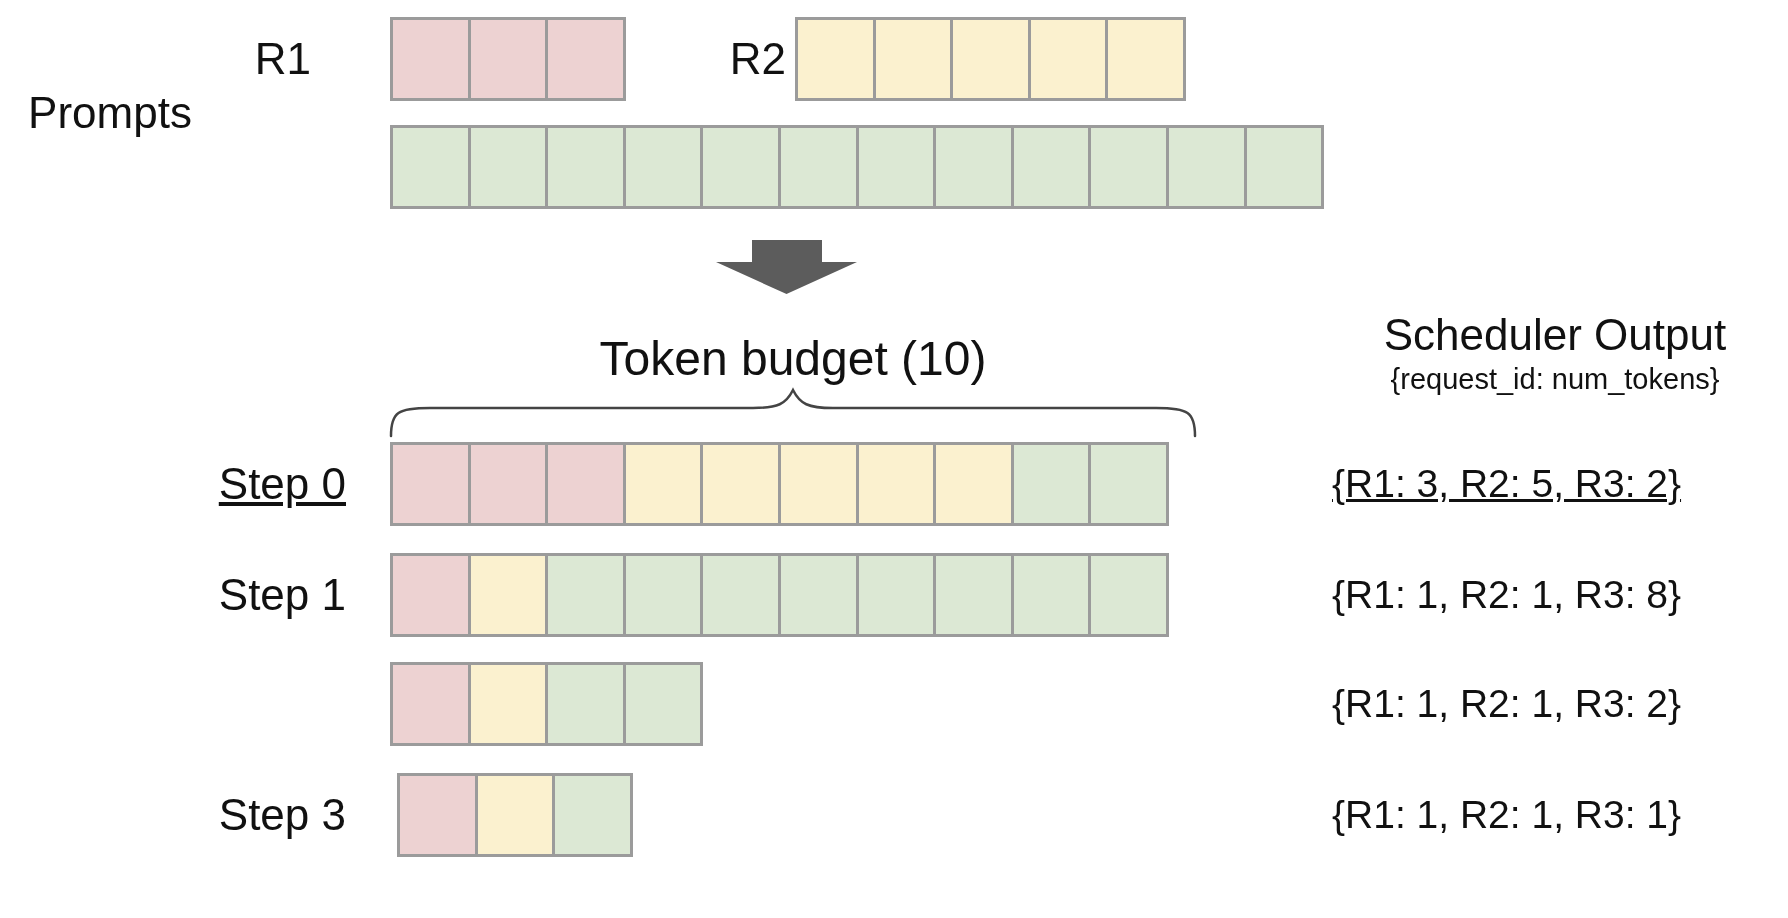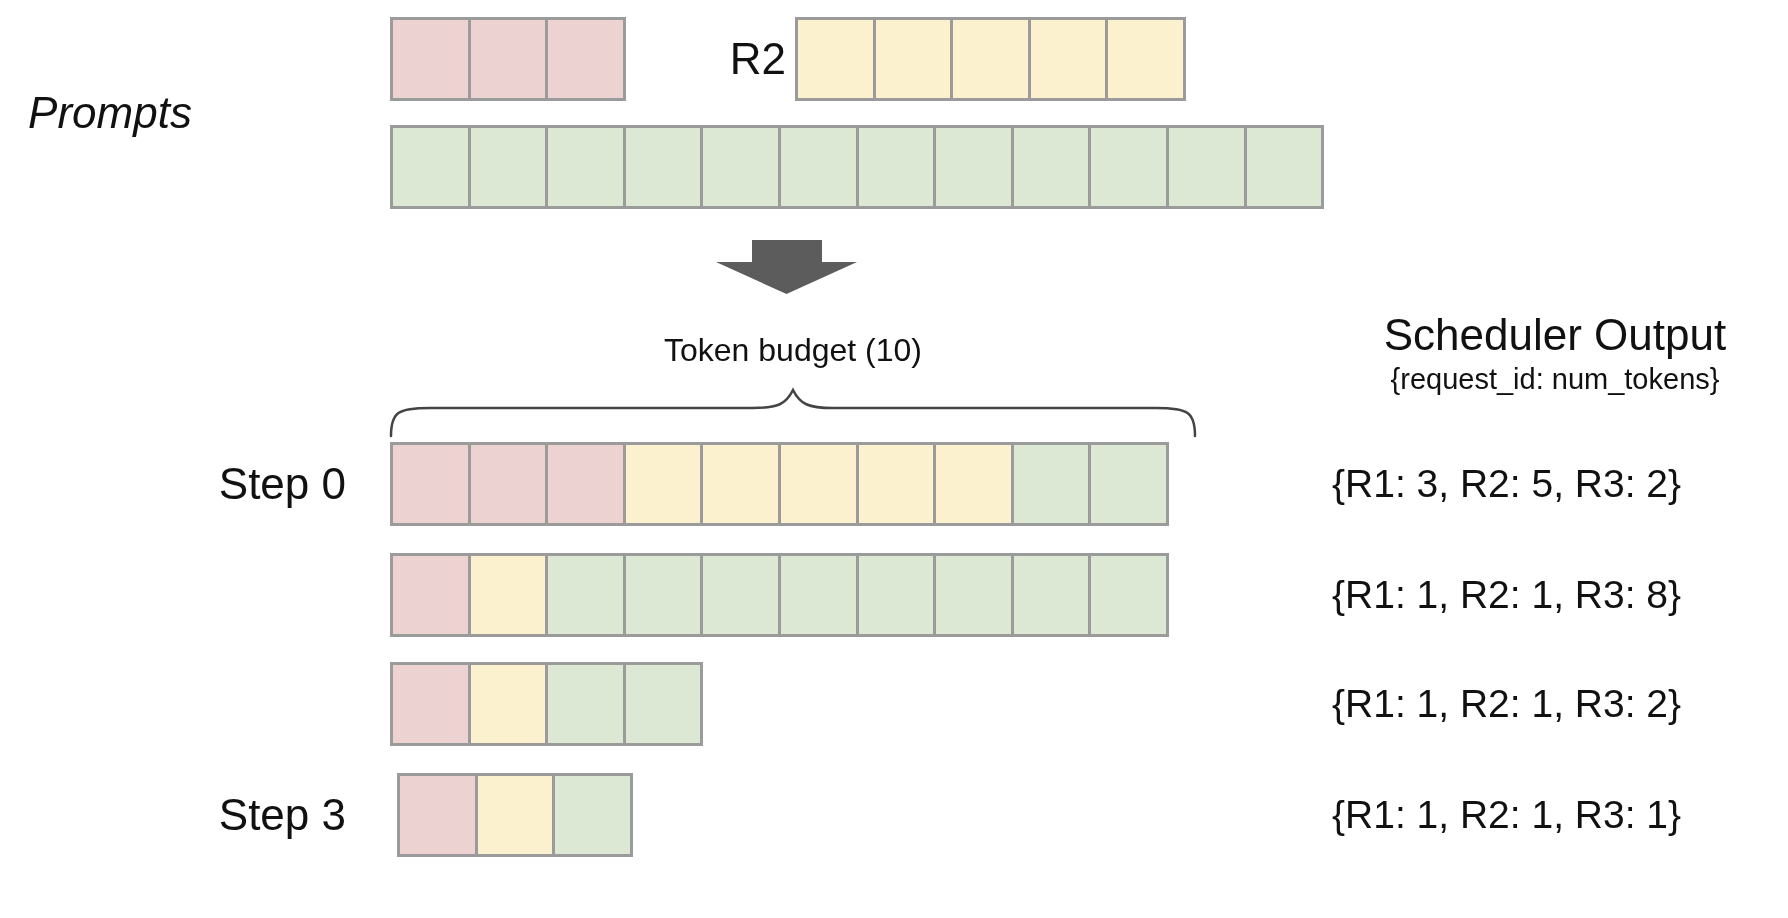--- a/index.html
+++ b/index.html
@@ -13,21 +13,21 @@
   }
   .abs{position:absolute;}
   .lbl{
     font-size:44px;
     line-height:1.05;
     color:#111;
     display:flex;
     align-items:center;
     white-space:nowrap;
   }
-  .lbl.center{justify-content:center;font-style:italic;}
+  .lbl.center{justify-content:center;}
   .lbl.right{justify-content:flex-end;}
   
   .cells{
     display:flex;
     align-items:flex-start;
   }
   .cell{
     box-sizing:border-box;
     width:80.6px;
     height:84px;
@@ -40,21 +40,21 @@
     font-size:44px;
     text-align:center;
     line-height:1.05;
   }
   .sched-subtitle{
     font-size:29px;
     text-align:center;
     line-height:1.05;
   }
   .token-budget{
-    font-size:32px;
+    font-size:48px;
     text-align:center;
     line-height:1.05;
   }
   .output{
     font-size:39px;
     display:flex;
     align-items:center;
     white-space:nowrap;
   }
   
@@ -66,30 +66,31 @@
   #r3-label{left:215px;top:125px;width:96px;height:84px;}
   #r3-cells{left:390px;top:125px;}
   #down-arrow{left:716px;top:240px;}
   #token-budget-label{left:390px;top:334px;width:806px;}
   #budget-brace{left:388px;top:386px;}
   #sched-title{left:1330px;top:312px;width:450px;}
   #sched-subtitle{left:1330px;top:364px;width:450px;}
   .step-label{left:180px;width:166px;height:84px;}
   .step-cells{left:390px;}
   .step-output{left:1332px;width:450px;height:84px;}
-  .t0{top:442px;} .t1{top:553px;} .t2{top:662px;} .t3{top:773px;}
+  .t0{top:442px;text-decoration:underline;} .t1{top:553px;} .t2{top:662px;} .t3{top:773px;}
   #step3-cells{left:397px;}
 </style>
 </head>
 <body>
 
 <div id="canvas">
 
   <div id="prompts-label" class="abs lbl center">Prompts</div>
 
+  <div id="r1-label" class="abs lbl right">R1</div>
   <div id="r1-cells" class="abs cells">
       <div class="cell" style="background: rgb(237, 210, 210); border-color: rgb(155, 155, 155);"></div>
       <div class="cell" style="background: rgb(237, 210, 210); border-color: rgb(155, 155, 155);"></div>
       <div class="cell" style="background: rgb(237, 210, 210); border-color: rgb(155, 155, 155);"></div>
     </div>
 
   <div id="r2-label" class="abs lbl right">R2</div>
   <div id="r2-cells" class="abs cells">
       <div class="cell" style="background: rgb(251, 241, 207); border-color: rgb(155, 155, 155);"></div>
       <div class="cell" style="background: rgb(251, 241, 207); border-color: rgb(155, 155, 155);"></div>
@@ -137,20 +138,21 @@
       <div class="cell" style="background: rgb(251, 241, 207); border-color: rgb(155, 155, 155);"></div>
       <div class="cell" style="background: rgb(251, 241, 207); border-color: rgb(155, 155, 155);"></div>
       <div class="cell" style="background: rgb(251, 241, 207); border-color: rgb(155, 155, 155);"></div>
       <div class="cell" style="background: rgb(251, 241, 207); border-color: rgb(155, 155, 155);"></div>
       <div class="cell" style="background: rgb(251, 241, 207); border-color: rgb(155, 155, 155);"></div>
       <div class="cell" style="background: rgb(220, 232, 212); border-color: rgb(155, 155, 155);"></div>
       <div class="cell" style="background: rgb(220, 232, 212); border-color: rgb(155, 155, 155);"></div>
     </div>
   <div class="abs output step-output t0">{R1: 3, R2: 5, R3: 2}</div>
 
+  <div class="abs lbl right step-label t1">Step 1</div>
   <div class="abs cells step-cells t1">
       <div class="cell" style="background: rgb(237, 210, 210); border-color: rgb(155, 155, 155);"></div>
       <div class="cell" style="background: rgb(251, 241, 207); border-color: rgb(155, 155, 155);"></div>
       <div class="cell" style="background: rgb(220, 232, 212); border-color: rgb(155, 155, 155);"></div>
       <div class="cell" style="background: rgb(220, 232, 212); border-color: rgb(155, 155, 155);"></div>
       <div class="cell" style="background: rgb(220, 232, 212); border-color: rgb(155, 155, 155);"></div>
       <div class="cell" style="background: rgb(220, 232, 212); border-color: rgb(155, 155, 155);"></div>
       <div class="cell" style="background: rgb(220, 232, 212); border-color: rgb(155, 155, 155);"></div>
       <div class="cell" style="background: rgb(220, 232, 212); border-color: rgb(155, 155, 155);"></div>
       <div class="cell" style="background: rgb(220, 232, 212); border-color: rgb(155, 155, 155);"></div>

